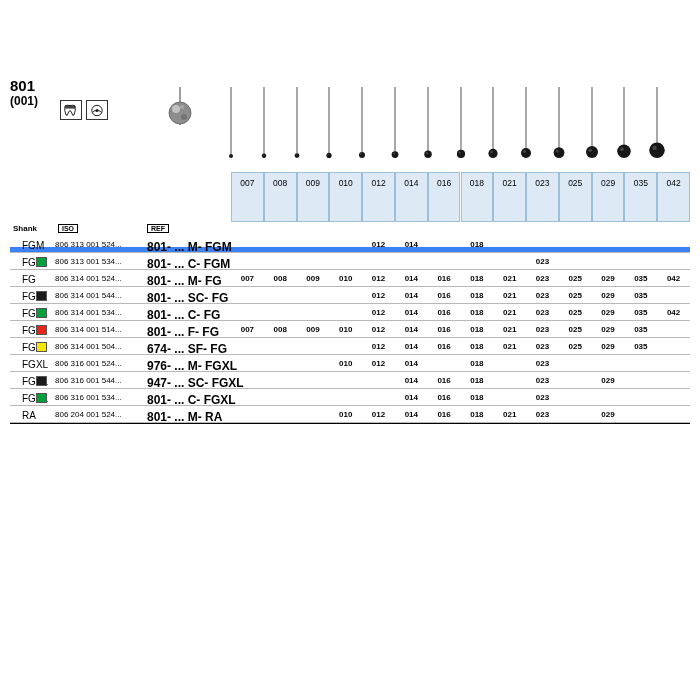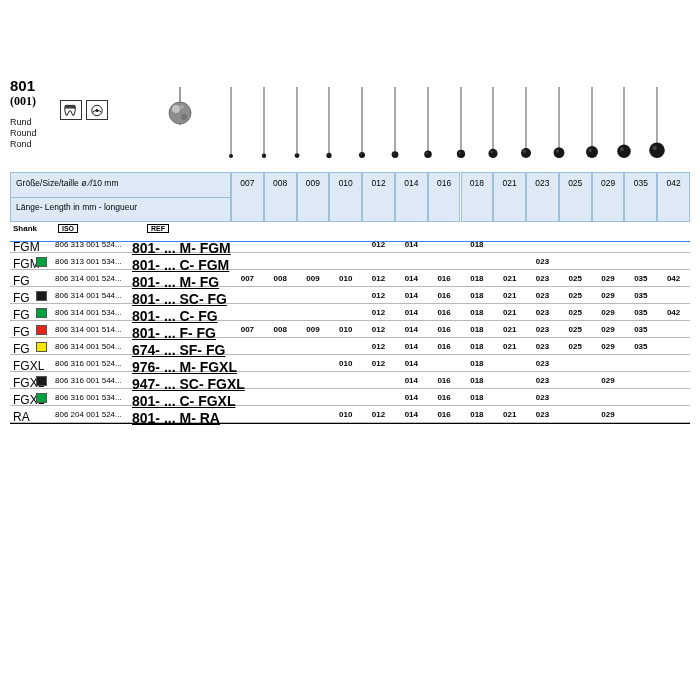--- a/index.html
+++ b/index.html
@@ -7,21 +7,21 @@
     width:700px;height:700px;background:#ffffff;
     font-family:"Liberation Sans", sans-serif;
     color:#000;
     -webkit-font-smoothing:none;
   }
   .page{position:relative;width:700px;height:700px;border-radius:8px;}
 
   
   .hdr{position:absolute;left:10px;top:78px;width:120px;}
   .hdr .code{font-size:15px;font-weight:bold;line-height:16px;}
-  .hdr .code2{font-size:12px;font-weight:bold;line-height:15px;font-family:Liberation Serif, serif;}
+  .hdr .code2{font-size:12px;font-weight:bold;line-height:15px;}
   .hdr .names{margin-top:8px;font-size:9px;line-height:11px;color:#111;}
 
   .icons{position:absolute;left:60px;top:100px;display:flex;gap:4px;}
   .ibox{width:20px;height:18px;border:1px solid #333;background:#fff;
         display:flex;align-items:center;justify-content:center;}
   .ibox svg{display:block;}
 
   
   .burs{position:absolute;left:160px;top:85px;width:535px;height:75px;}
   .bur{position:absolute;bottom:0;width:34px;text-align:center;}
@@ -32,52 +32,47 @@
   .sizelabel{position:absolute;left:0;top:0;width:221px;height:50px;
              background:#ddeaf6;border:1px solid #9dbfd9;box-sizing:border-box;}
   .sizelabel .l1{position:absolute;left:5px;top:5px;font-size:8.5px;}
   .sizelabel .l2{position:absolute;left:5px;top:29px;font-size:8.5px;}
   .sizelabel .div{position:absolute;left:0;top:24px;width:100%;height:1px;background:#9dbfd9;}
   .sizecell{position:absolute;top:0;height:50px;background:#ddeaf6;
             border:1px solid #9dbfd9;box-sizing:border-box;
             font-size:8.5px;text-align:center;padding-top:5px;}
 
   
-  .shankrow{position:absolute;left:10px;top:222px;width:680px;height:20px;
-            border-bottom:1px solid #3b82f6;box-sizing:border-box;}
+  .shankrow{position:absolute;left:10px;top:222px;width:680px;height:31px;
+            border-bottom:6px solid #3b82f6;box-sizing:border-box;}
   .shankrow .t1{position:absolute;left:3px;top:2px;font-size:8px;font-weight:bold;}
   .shankrow .isoBox{position:absolute;left:48px;top:2px;border:1px solid #000;
                     padding:0 3px;font-size:7px;font-weight:bold;}
   .shankrow .refBox{position:absolute;left:137px;top:2px;border:1px solid #000;
                     padding:0 3px;font-size:7px;font-weight:bold;}
 
   
   .row{position:absolute;left:10px;width:680px;height:17px;
        border-bottom:1px solid #b9b9b9;box-sizing:border-box;}
-  .row .shank{position:absolute;left:3px;top:4px;font-size:12px;}
+  .row .shank{position:absolute;left:12px;top:4px;font-size:10px;}
   .row .chip{position:absolute;left:26px;top:4px;width:9px;height:8px;border:1px solid #555;}
   .row .iso{position:absolute;left:45px;top:4px;font-size:8px;}
-  .row .ref{position:absolute;left:122px;top:4px;font-size:14px;font-weight:bold;text-decoration:underline;}
+  .row .ref{position:absolute;left:137px;top:4px;font-size:12px;font-weight:bold;}
   .cell{position:absolute;top:4px;width:36px;text-align:center;font-size:8px;font-weight:bold;}
 
   .tblbottom{position:absolute;left:10px;width:680px;height:1px;background:#000;}
 </style>
 </head>
 <body>
 
 <div class="page">
 
   <div class="hdr">
     <div class="code">801</div>
     <div class="code2">(001)</div>
-    <div class="names">
-      <div>Rund</div>
-      <div>Round</div>
-      <div>Rond</div>
-    </div>
   </div>
 
   <div class="icons">
     <div class="ibox">
       <svg width="16" height="13" viewBox="0 0 16 13">
         <path d="M2 2 Q1 6 3 11 Q4.5 12.5 5.2 9 Q5.8 6.8 7 6.8 Q8.2 6.8 8.8 9 Q9.5 12.5 11 11 Q13 6 12 2 Q10 0.6 7 1.6 Q4 0.6 2 2 Z" fill="none" stroke="#222" stroke-width="1"></path>
         <rect x="2.2" y="1.6" width="10" height="3" fill="#222" opacity="0.85"></rect>
       </svg>
     </div>
     <div class="ibox">
@@ -195,25 +190,20 @@
   <circle cx="20" cy="28" r="11" fill="#8d8d8d"></circle>
   <circle cx="20" cy="28" r="11" fill="none" stroke="#555" stroke-width="0.7"></circle>
   <circle cx="16" cy="24" r="4" fill="#cfcfcf" opacity="0.8"></circle>
   <circle cx="24" cy="32" r="3" fill="#6a6a6a" opacity="0.7"></circle>
   <circle cx="22" cy="22" r="2" fill="#bbb" opacity="0.6"></circle>
 </svg>
       </div>
     </div>
 
   <div class="sizebar">
-    <div class="sizelabel">
-      <div class="l1">Größe/Size/taille  ø  ⁄/10 mm</div>
-      <div class="div"></div>
-      <div class="l2">Länge- Length in mm - longueur</div>
-    </div>
   <div class="sizecell" style="left: 221px; width: 32.7857px;">007</div>
       <div class="sizecell" style="left: 253.786px; width: 32.7857px;">008</div>
       <div class="sizecell" style="left: 286.571px; width: 32.7857px;">009</div>
       <div class="sizecell" style="left: 319.357px; width: 32.7857px;">010</div>
       <div class="sizecell" style="left: 352.143px; width: 32.7857px;">012</div>
       <div class="sizecell" style="left: 384.929px; width: 32.7857px;">014</div>
       <div class="sizecell" style="left: 417.714px; width: 32.7857px;">016</div>
       <div class="sizecell" style="left: 450.5px; width: 32.7857px;">018</div>
       <div class="sizecell" style="left: 483.286px; width: 32.7857px;">021</div>
       <div class="sizecell" style="left: 516.071px; width: 32.7857px;">023</div>

